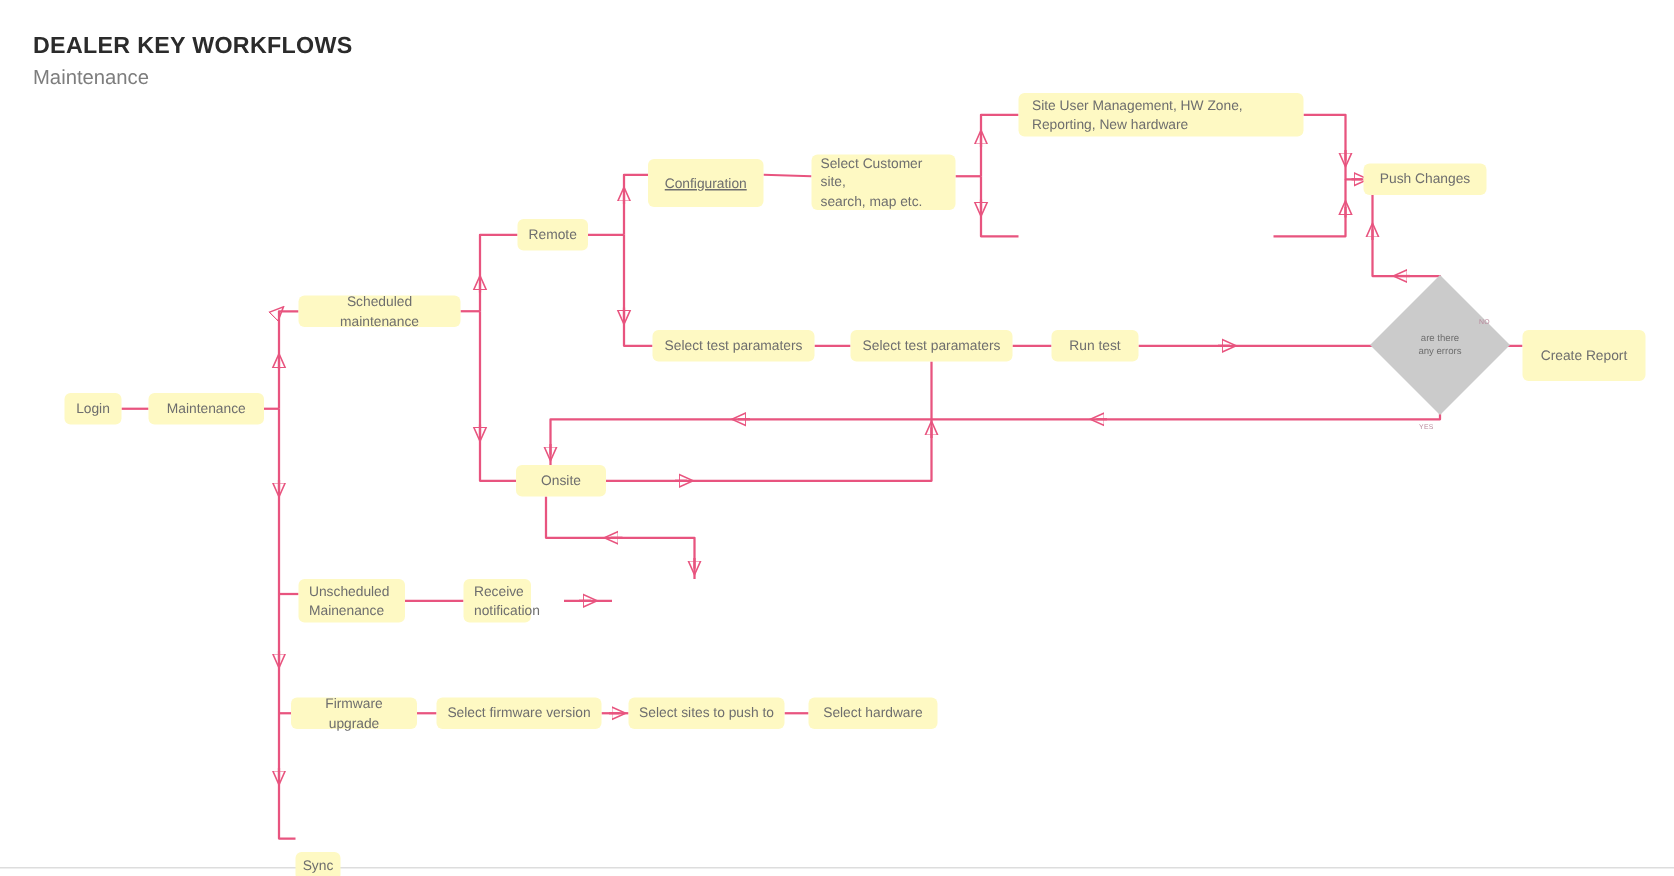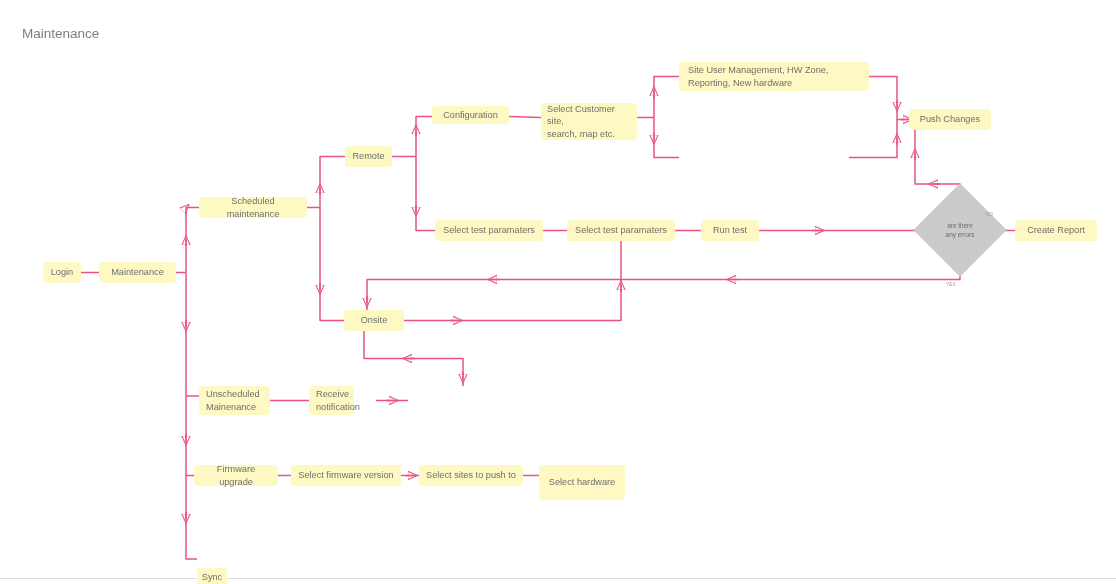--- a/index.html
+++ b/index.html
@@ -87,20 +87,21 @@
     width: 1116px; height: 1px;
     background: #dddddd;
   }
 </style>
 </head>
 <body>
 
 <div id="page">
 
   <div id="header">
+    <div id="title">DEALER KEY WORKFLOWS</div>
     <div id="subtitle">Maintenance</div>
   </div>
 
   <svg id="edges" viewBox="0 0 1116 584">
     <defs>
       <marker id="ah" viewBox="0 0 10 10" refX="5" refY="5" markerWidth="7" markerHeight="7" orient="auto-start-reverse">
         <path d="M 0 1 L 9 5 L 0 9 z" fill="none" stroke="#e8547f" stroke-width="1"></path>
       </marker>
     </defs>
     <g fill="none" stroke="#e8547f" stroke-width="1.5" stroke-linejoin="round" stroke-linecap="butt">
@@ -188,56 +189,56 @@
   <div class="node" style="left:43px;top:262px;width:38px;height:21px;">Login</div>
 
   <div class="node" style="left:99px;top:262px;width:77px;height:21px;">Maintenance</div>
 
   <div class="node" style="left:199px;top:197px;width:108px;height:21px;">Scheduled maintenance</div>
 
   <div class="node" style="left:345px;top:146px;width:47px;height:21px;text-align:right;">Remote</div>
 
   <div class="node" style="left:344px;top:310px;width:60px;height:21px;">Onsite</div>
 
-  <div class="node" style="left:432px;top:106px;width:77px;height:18px;">Configuration</div>
+  <div class="node" style="left:432px;top:106px;width:77px;height:32px;text-decoration:underline;">Configuration</div>
 
   <div class="node left" style="left:541px;top:103px;width:96px;height:37px;">Select Customer site,
 search, map etc.</div>
 
   <div class="node left" style="left:679px;top:62px;width:190px;height:29px;padding-left:9px;">Site User Management, HW Zone,
 Reporting, New hardware</div>
 
 
   <div class="node" style="left:909px;top:109px;width:82px;height:21px;">Push Changes</div>
 
   <div class="node" style="left:435px;top:220px;width:108px;height:21px;">Select test paramaters</div>
 
   <div class="node" style="left:567px;top:220px;width:108px;height:21px;">Select test paramaters</div>
 
   <div class="node" style="left:701px;top:220px;width:58px;height:21px;">Run test</div>
 
   <div class="diamond" style="left:927px;top:197px;"></div>
   <div class="diamond-label" style="left:927px;top:197px;width:66px;height:66px;">are there
 any errors</div>
 
-  <div class="node" style="left:1015px;top:220px;width:82px;height:21px;">Create Report</div>
+  <div class="node" style="left:1015px;top:220px;width:82px;height:34px;">Create Report</div>
 
   <div class="node left" style="left:199px;top:386px;width:71px;height:29px;padding-left:7px;">Unscheduled
 Mainenance</div>
 
   <div class="node left" style="left:309px;top:386px;width:45px;height:29px;padding-left:7px;">Receive
 notification</div>
 
 
   <div class="node" style="left:194px;top:465px;width:84px;height:21px;">Firmware upgrade</div>
 
   <div class="node" style="left:291px;top:465px;width:110px;height:21px;">Select firmware version</div>
 
   <div class="node" style="left:419px;top:465px;width:104px;height:21px;">Select sites to push to</div>
 
-  <div class="node" style="left:539px;top:465px;width:86px;height:35px;">Select hardware</div>
+  <div class="node" style="left:539px;top:465px;width:86px;height:21px;">Select hardware</div>
 
   <div class="node" style="left:197px;top:548px;width:30px;height:19px;margin-top:20px;">Sync</div>
 
   <div class="edge-label" style="left:986px;top:212px;">NO</div>
   <div class="edge-label" style="left:946px;top:282px;">YES</div>
 
 </div>
 
 </body></html>

